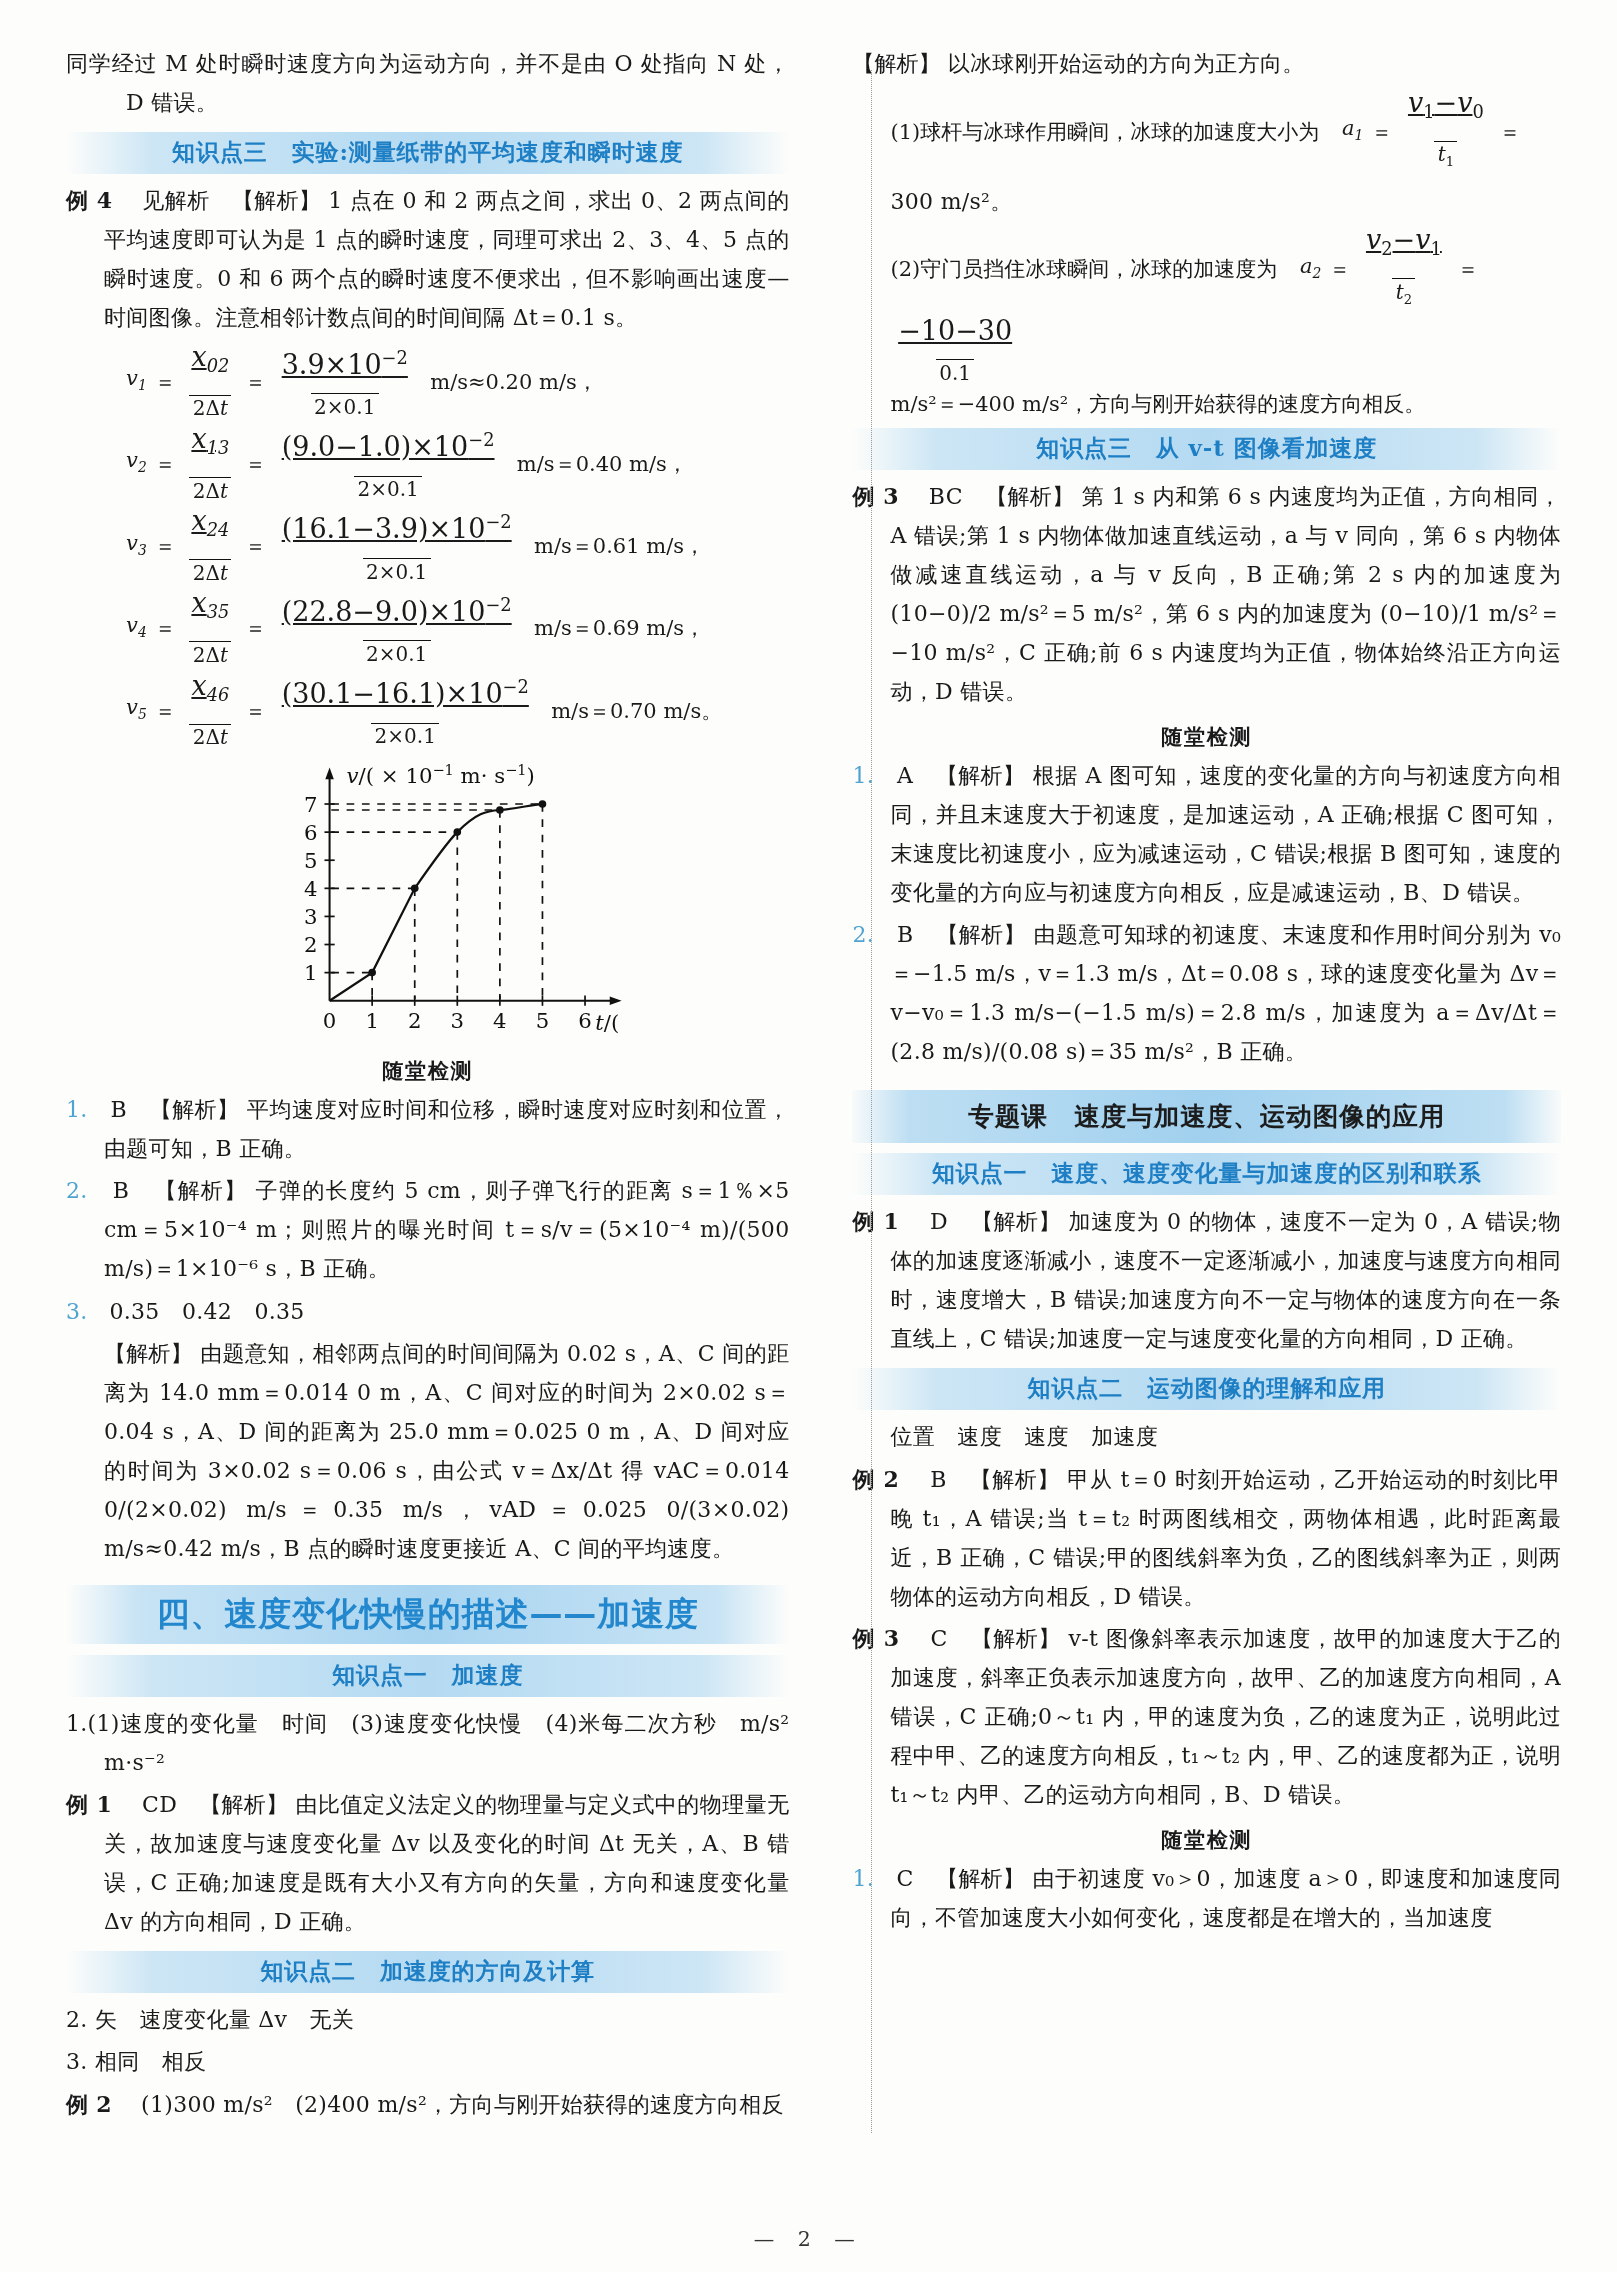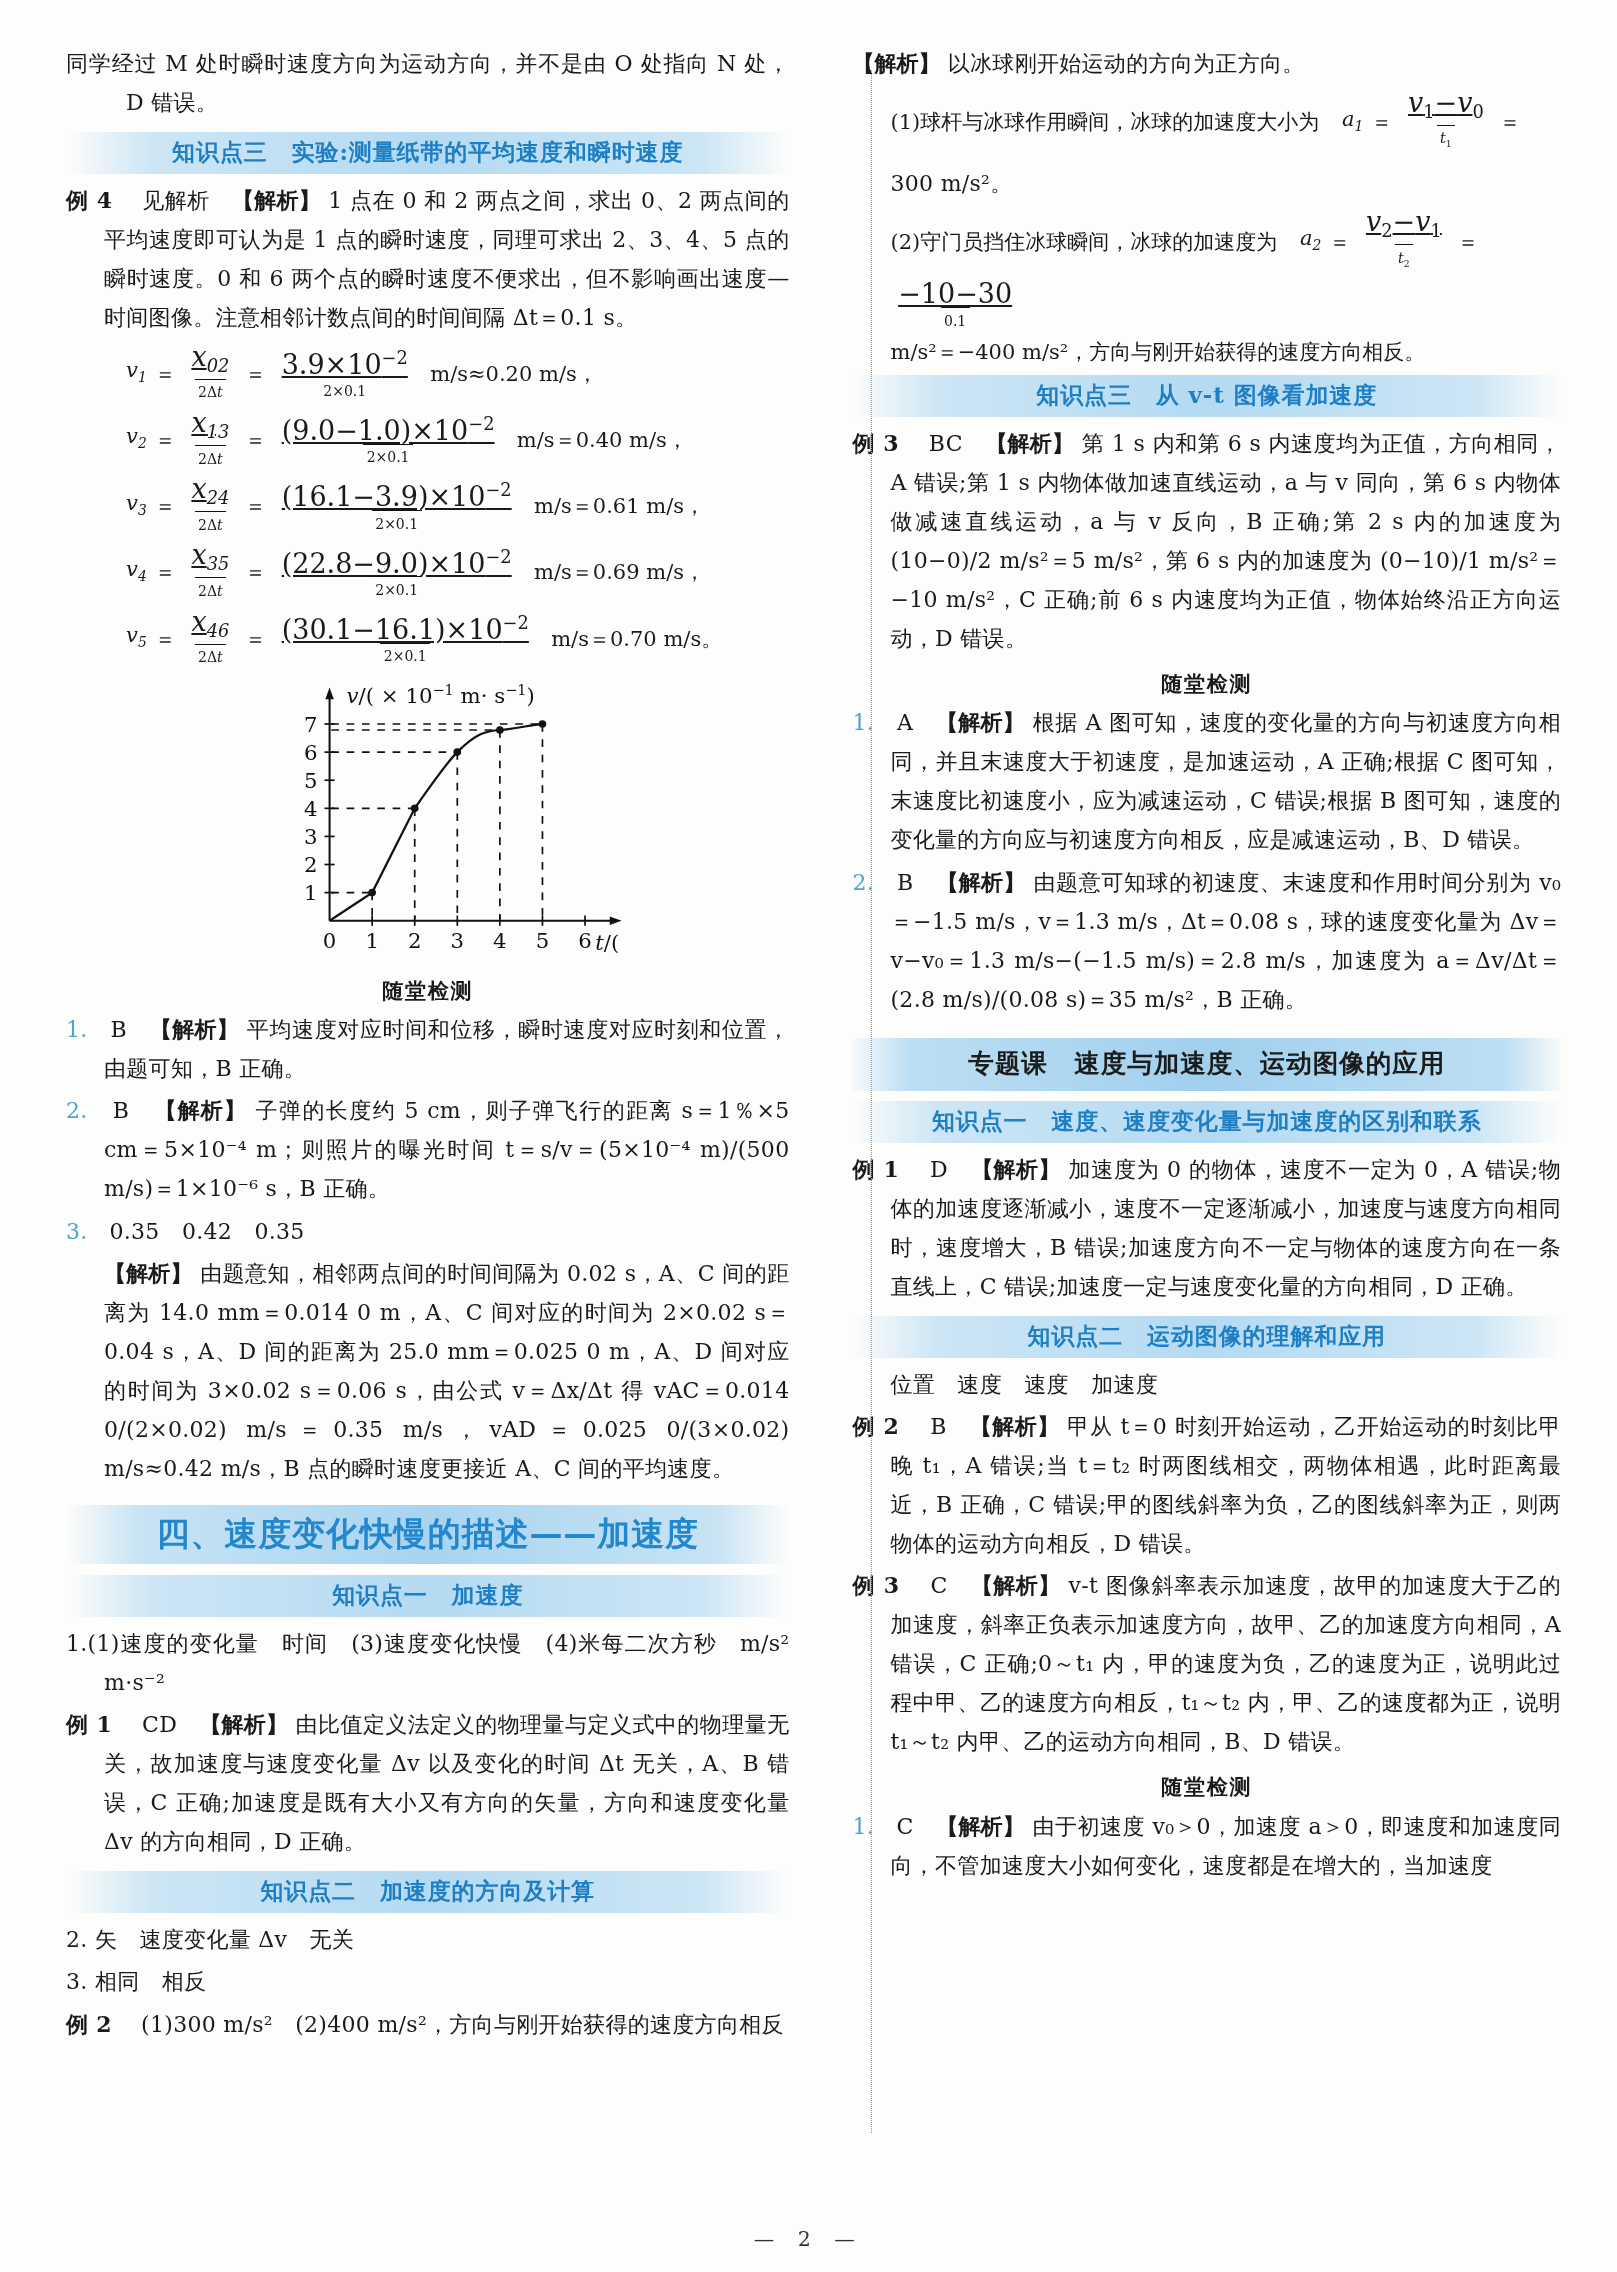--- a/index.html
+++ b/index.html
@@ -31,21 +31,21 @@
     font-size:22px;
     line-height:39px;
     letter-spacing:0.3px;
     text-align:justify;
   }
   .indent { text-indent:0; padding-left:38px; }
   .hang { padding-left:38px; text-indent:-38px; }
   .hang2 { padding-left:60px; text-indent:-60px; }
   .num { color:#4fa3d1; }
   .bold { font-weight:bold; }
-  .jx { font-weight:bold; letter-spacing:0;margin-top:48px; }
+  .jx { font-weight:normal; letter-spacing:0;margin-top:48px; }
   .it { font-style:italic; font-family:"DejaVu Serif","Liberation Serif",serif; }
 
   
   .kp-head {
     text-align:center;
     font-size:23px;
     font-weight:bold;
     color:#1f7fc4;
     margin:10.2px 0 6.8px 0;
     padding:5.1px 0 6px 0;
@@ -90,21 +90,21 @@
   .stc {
     text-align:center;
     font-size:21px;
     font-weight:bold;
     margin:12px 0 5.1px 0;
     letter-spacing:1.7px;
   }
   .mrow { display:flex; align-items:center; flex-wrap:wrap; font-size:21px; line-height:25.6px; margin:8.5px 0 8.5px 0;gap:8px; }
   .frac { display:inline-flex; flex-direction:column; align-items:center; vertical-align:middle; margin:0 4.3px; }
   .frac .n { padding:0 3.4px 1.7px 3.4px; font-size:27px; line-height:22px; white-space:nowrap;text-decoration:underline; }
-  .frac .d { padding:1.7px 3.4px 0 3.4px; border-top:1.4px solid #111; font-size:14px; line-height:22px; white-space:nowrap; }
+  .frac .d { padding:1.7px 3.4px 0 3.4px; border-top:1.4px solid #111; font-size:20px; line-height:22px; white-space:nowrap;margin-top:16px; }
   .vsym { font-style:italic; }
   sub { font-size:0.66em; }
   sup { font-size:0.66em; }
   .eqline { padding-left:60px; }
 
   
   .fig { margin:15.3px 0 3.4px 0; display:flex; justify-content:center; }
   .fig svg { display:block; }
 
   

